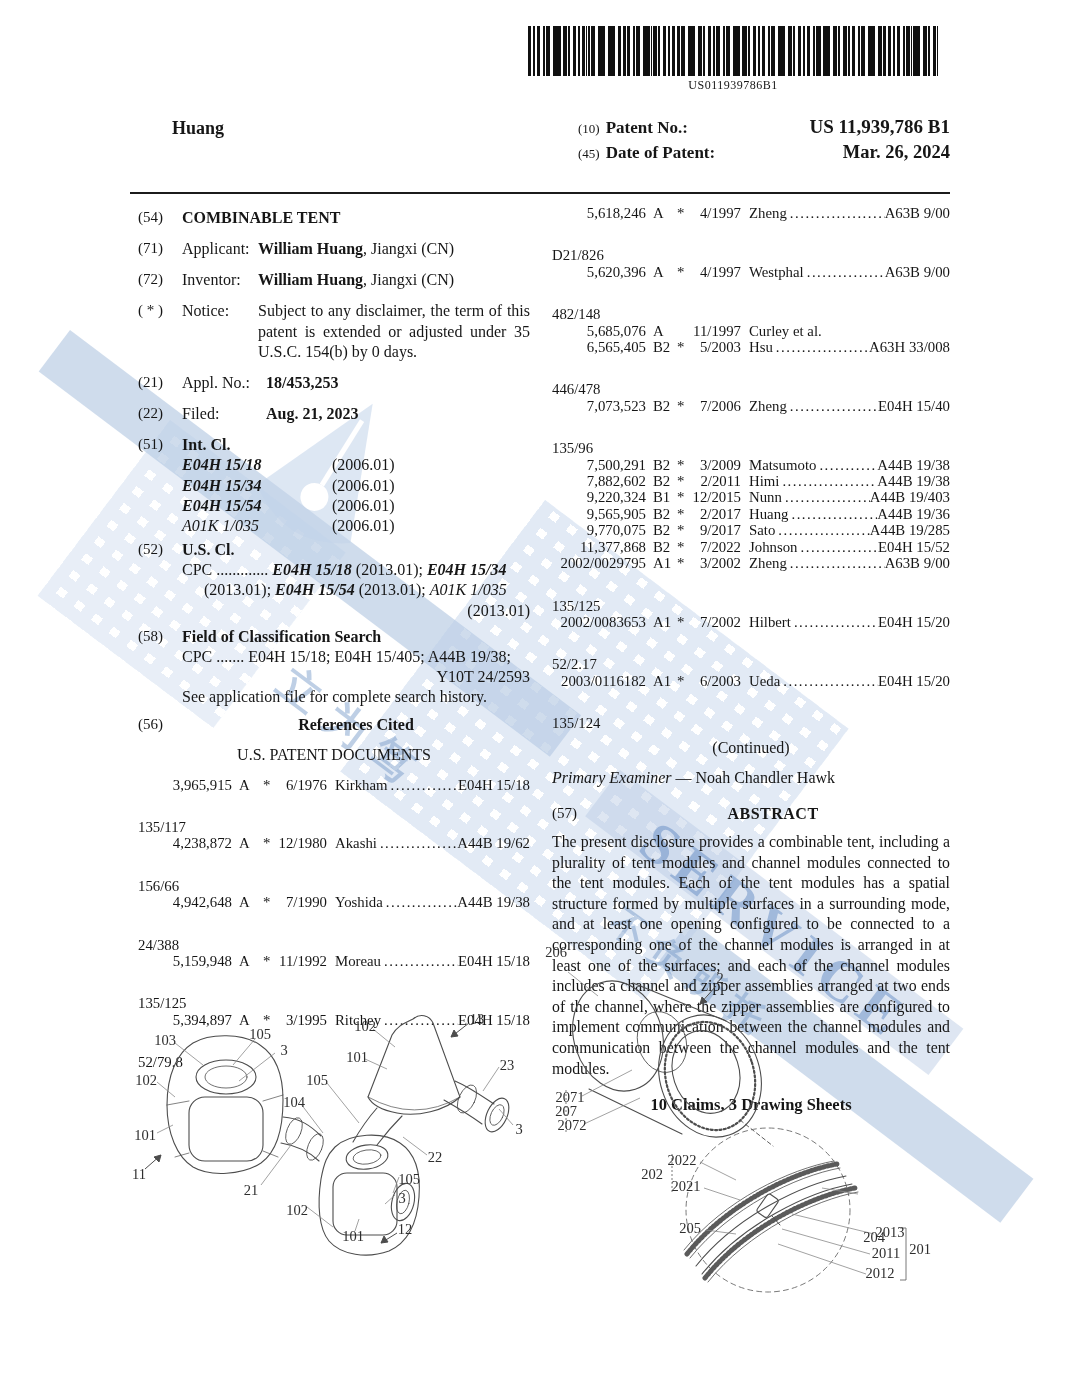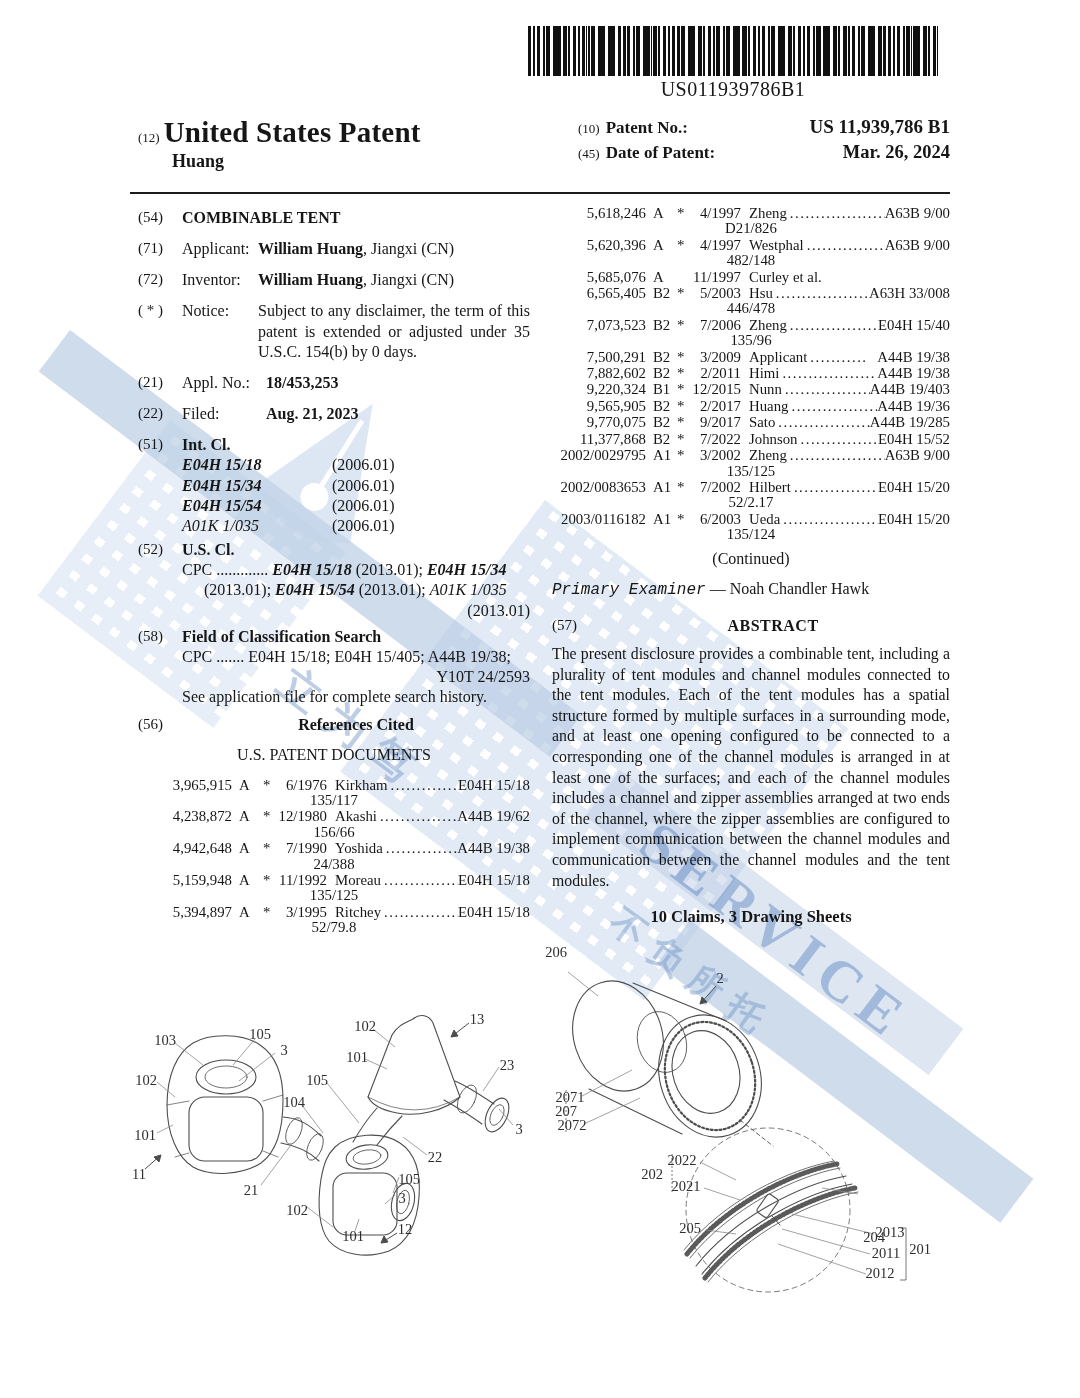--- a/index.html
+++ b/index.html
@@ -17,21 +17,21 @@
   .wm-cn{position:absolute;transform-origin:0 0;color:rgba(110,148,198,0.45);white-space:nowrap;
      font-family:"DejaVu Sans",sans-serif;font-weight:bold;}
   
   .content{position:absolute;inset:0;z-index:1;}
   .barcode-wrap{position:absolute;left:528px;top:26px;width:410px;text-align:center;}
   .barcode{height:50px;background-color:transparent;
      background-image:
        repeating-linear-gradient(90deg,#101010 0 2px,transparent 2px 5px),
        repeating-linear-gradient(90deg,#101010 0 3px,transparent 3px 9px),
        repeating-linear-gradient(90deg,transparent 0 6px,#101010 6px 7px,transparent 7px 13px);}
-  .barcode-text{font-size:20px;letter-spacing:.5px;margin-top:2px;}
+  .barcode-text{font-size:12px;letter-spacing:.5px;margin-top:2px;}
   .header{position:absolute;top:116px;left:138px;width:812px;display:flex;justify-content:space-between;}
   .tag-sm{font-size:13px;}
   .h-title{font-size:29px;font-weight:bold;letter-spacing:.2px;}
   .h-name{font-size:18px;font-weight:bold;margin:2px 0 0 34px;}
   .h-right{width:372px;font-size:17px;}
   .h-row{display:flex;align-items:baseline;margin-bottom:4px;}
   .h-row .lbl{font-weight:bold;margin-left:6px;}
   .h-row .val{font-weight:bold;margin-left:auto;font-size:19px;}
   .rule{position:absolute;left:130px;right:130px;top:192px;border-top:2.5px solid #1b1b1b;}
   .col-left{position:absolute;top:208px;left:138px;width:392px;font-size:16px;line-height:1.26;}
@@ -56,25 +56,25 @@
   .cits{font-size:14.8px;line-height:15.4px;}
   .cit{margin-bottom:1px;}
   .cit-l1{display:flex;white-space:pre;}
   .c-num{flex:0 0 94px;text-align:right;}
   .c-code{flex:0 0 24px;padding-left:7px;}
   .c-star{flex:0 0 10px;}
   .c-date{flex:0 0 54px;text-align:right;}
   .c-name{padding-left:8px;white-space:nowrap;}
   .c-dots{flex:1 1 auto;overflow:hidden;white-space:nowrap;padding:0 3px;letter-spacing:1.5px;}
   .c-cls{white-space:nowrap;}
-  .cit-l2{text-align:center;}
+  .cit-l2{text-align:left;margin-top:27px;}
   .cit-l2:empty{display:none;}
   .continued{text-align:center;margin:6px 0 10px 0;}
   .examiner{margin:8px 0 16px 0;}
-  .examiner .pe{font-style:italic;font-family:Liberation Mono, monospace;}
+  .examiner .pe{font-style:italic;}
   .abs-head{display:flex;margin-bottom:8px;}
   .abs-head .abs-title{flex:1;text-align:center;font-weight:bold;letter-spacing:.5px;}
   .abstract{font-size:15.8px;line-height:20.6px;text-align:justify;}
   .claims{margin-top:16px;text-align:center;font-weight:bold;font-size:16.5px;}
   
   .fig{position:absolute;z-index:1;}
   .fig svg{position:absolute;left:0;top:0;}
   .fig-label{position:absolute;transform:translate(-50%,-50%);font-size:14.5px;color:#2e2e2e;
              font-family:"Liberation Serif",serif;white-space:nowrap;}
 </style>
@@ -101,24 +101,20 @@
 
   <div class="content">
 
     <div class="barcode-wrap">
       <div class="barcode"></div>
       <div class="barcode-text">US011939786B1</div>
     </div>
 
     <div class="header">
       <div>
-        <div>
-          <span class="tag-sm">(12)</span>
-          <span class="h-title">United States Patent</span>
-        </div>
         <div class="h-name">Huang</div>
       </div>
       <div class="h-right">
         <div class="h-row">
           <span class="tag-sm">(10)</span>
           <span class="lbl">Patent No.:</span>
           <span class="val">US 11,939,786 B1</span>
         </div>
         <div class="h-row">
           <span class="tag-sm">(45)</span>
@@ -357,21 +353,21 @@
             </div>
             <div class="cit-l2">135/96</div>
           </div>
 
           <div class="cit">
             <div class="cit-l1">
               <span class="c-num">7,500,291</span>
               <span class="c-code">B2</span>
               <span class="c-star">*</span>
               <span class="c-date">3/2009</span>
-              <span class="c-name">Applicant</span>
+              <span class="c-name">Matsumoto</span>
               <span class="c-dots">...........</span>
               <span class="c-cls">A44B 19/38</span>
             </div>
           </div>
 
           <div class="cit">
             <div class="cit-l1">
               <span class="c-num">7,882,602</span>
               <span class="c-code">B2</span>
               <span class="c-star">*</span>

